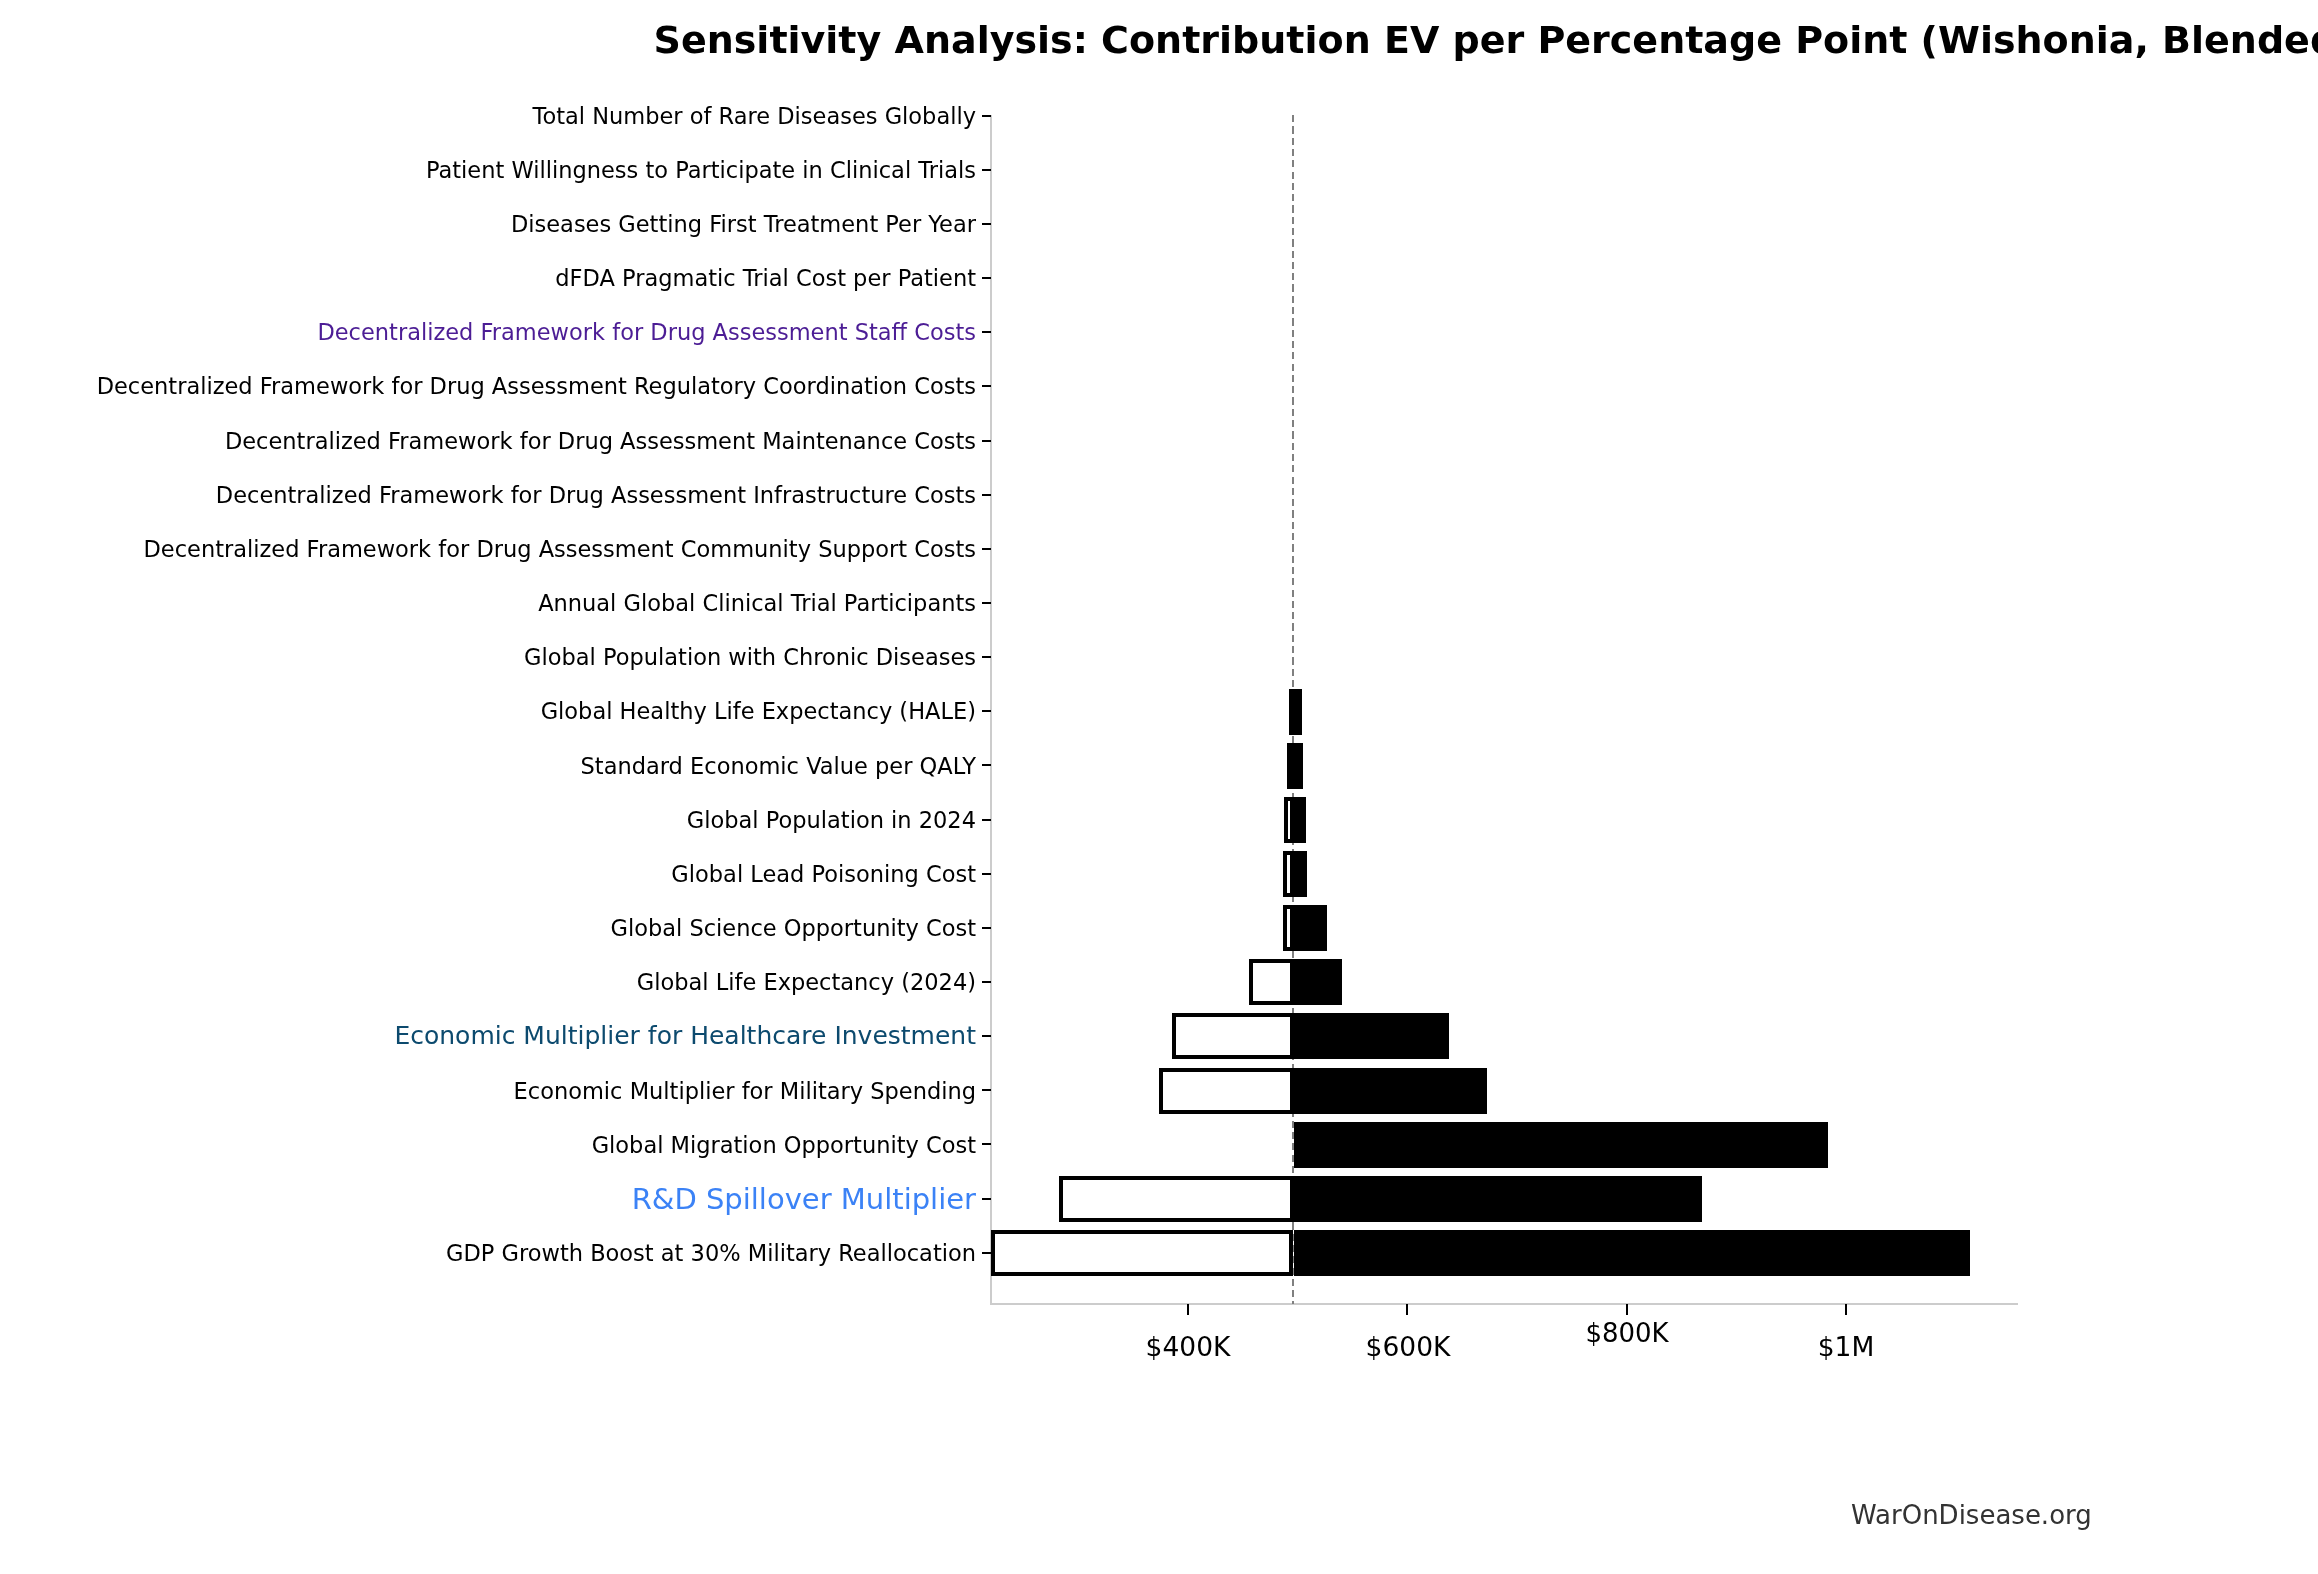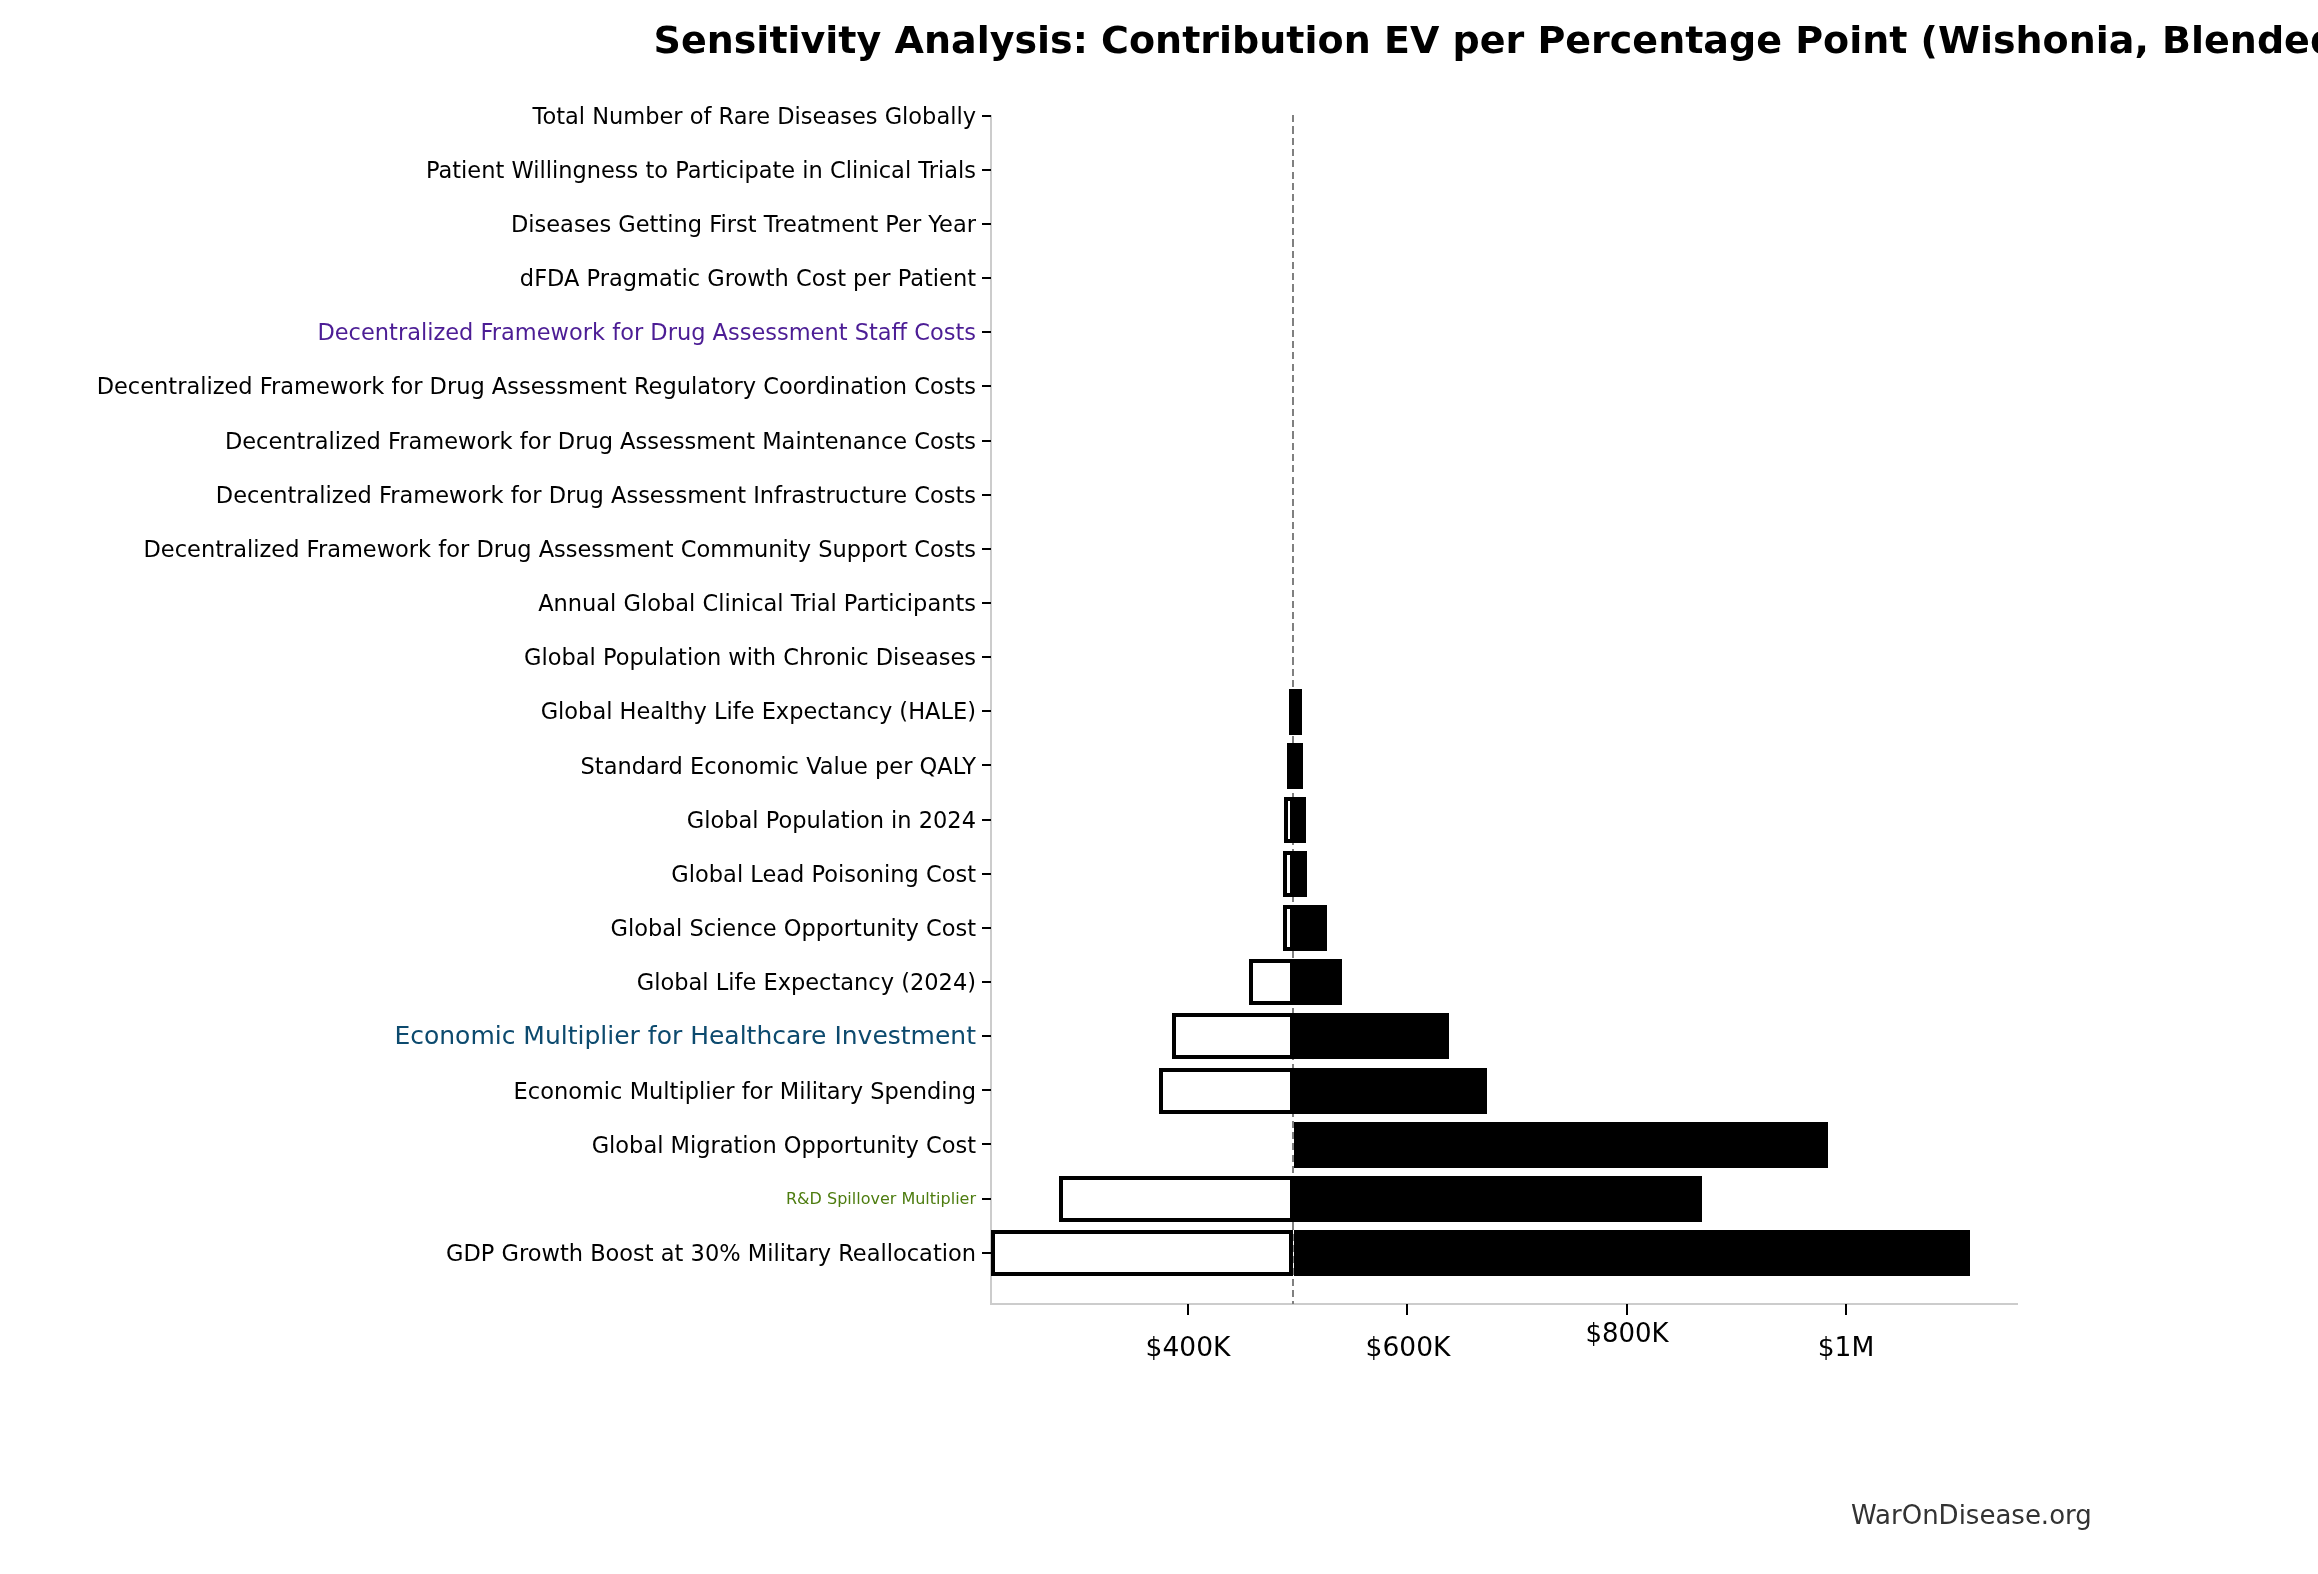--- a/index.html
+++ b/index.html
@@ -21,21 +21,21 @@
   <div id="plot">
       <div style="position: absolute; left: 990px; top: 115px; width: 1.6px; height: 1189px; background: rgb(204, 204, 204);"></div>
       <div style="position: absolute; left: 990px; top: 1303px; width: 1028px; height: 1.6px; background: rgb(204, 204, 204);"></div>
       <div style="position: absolute; left: 1292px; top: 115px; width: 2.4px; height: 1189px; background: repeating-linear-gradient(rgb(128, 128, 128) 0px, rgb(128, 128, 128) 7.2px, rgba(0, 0, 0, 0) 7.2px, rgba(0, 0, 0, 0) 11.3px);"></div>
       <div style="position: absolute; right: 1343px; top: 104px; font-size: 22.5px; line-height: 24px; white-space: nowrap; color: rgb(0, 0, 0);">Total Number of Rare Diseases Globally</div>
       <div style="position: absolute; left: 982px; top: 115px; width: 8.8px; height: 2.4px; background: rgb(0, 0, 0);"></div>
       <div style="position: absolute; right: 1343px; top: 158px; font-size: 22.5px; line-height: 24px; white-space: nowrap; color: rgb(0, 0, 0);">Patient Willingness to Participate in Clinical Trials</div>
       <div style="position: absolute; left: 982px; top: 169px; width: 8.8px; height: 2.4px; background: rgb(0, 0, 0);"></div>
       <div style="position: absolute; right: 1343px; top: 212px; font-size: 22.5px; line-height: 24px; white-space: nowrap; color: rgb(0, 0, 0);">Diseases Getting First Treatment Per Year</div>
       <div style="position: absolute; left: 982px; top: 223px; width: 8.8px; height: 2.4px; background: rgb(0, 0, 0);"></div>
-      <div style="position: absolute; right: 1343px; top: 266px; font-size: 22.5px; line-height: 24px; white-space: nowrap; color: rgb(0, 0, 0);">dFDA Pragmatic Growth Cost per Patient</div>
+      <div style="position: absolute; right: 1343px; top: 266px; font-size: 22.5px; line-height: 24px; white-space: nowrap; color: rgb(0, 0, 0);">dFDA Pragmatic Trial Cost per Patient</div>
       <div style="position: absolute; left: 982px; top: 277px; width: 8.8px; height: 2.4px; background: rgb(0, 0, 0);"></div>
       <div style="position: absolute; right: 1343px; top: 320px; font-size: 22.5px; line-height: 24px; white-space: nowrap; color: #4c1d95;">Decentralized Framework for Drug Assessment Staff Costs</div>
       <div style="position: absolute; left: 982px; top: 331px; width: 8.8px; height: 2.4px; background: rgb(0, 0, 0);"></div>
       <div style="position: absolute; right: 1343px; top: 374px; font-size: 22.5px; line-height: 24px; white-space: nowrap; color: rgb(0, 0, 0);">Decentralized Framework for Drug Assessment Regulatory Coordination Costs</div>
       <div style="position: absolute; left: 982px; top: 385px; width: 8.8px; height: 2.4px; background: rgb(0, 0, 0);"></div>
       <div style="position: absolute; right: 1343px; top: 429px; font-size: 22.5px; line-height: 24px; white-space: nowrap; color: rgb(0, 0, 0);">Decentralized Framework for Drug Assessment Maintenance Costs</div>
       <div style="position: absolute; left: 982px; top: 440px; width: 8.8px; height: 2.4px; background: rgb(0, 0, 0);"></div>
       <div style="position: absolute; right: 1343px; top: 483px; font-size: 22.5px; line-height: 24px; white-space: nowrap; color: rgb(0, 0, 0);">Decentralized Framework for Drug Assessment Infrastructure Costs</div>
       <div style="position: absolute; left: 982px; top: 494px; width: 8.8px; height: 2.4px; background: rgb(0, 0, 0);"></div>
       <div style="position: absolute; right: 1343px; top: 537px; font-size: 22.5px; line-height: 24px; white-space: nowrap; color: rgb(0, 0, 0);">Decentralized Framework for Drug Assessment Community Support Costs</div>
@@ -72,21 +72,21 @@
       <div style="position: absolute; left: 982px; top: 1035px; width: 8.8px; height: 2.4px; background: rgb(0, 0, 0);"></div>
       <div style="position: absolute; left: 1172px; top: 1013px; width: 122px; height: 46px; background: rgb(255, 255, 255); border: 4px solid rgb(0, 0, 0); box-sizing: border-box;"></div>
       <div style="position: absolute; left: 1294px; top: 1013px; width: 155px; height: 46px; background: rgb(0, 0, 0); border: 4px solid rgb(0, 0, 0); box-sizing: border-box;"></div>
       <div style="position: absolute; right: 1343px; top: 1079px; font-size: 22.5px; line-height: 24px; white-space: nowrap; color: rgb(0, 0, 0);">Economic Multiplier for Military Spending</div>
       <div style="position: absolute; left: 982px; top: 1089px; width: 8.8px; height: 2.4px; background: rgb(0, 0, 0);"></div>
       <div style="position: absolute; left: 1159px; top: 1068px; width: 135px; height: 46px; background: rgb(255, 255, 255); border: 4px solid rgb(0, 0, 0); box-sizing: border-box;"></div>
       <div style="position: absolute; left: 1294px; top: 1068px; width: 193px; height: 46px; background: rgb(0, 0, 0); border: 4px solid rgb(0, 0, 0); box-sizing: border-box;"></div>
       <div style="position: absolute; right: 1343px; top: 1133px; font-size: 22.5px; line-height: 24px; white-space: nowrap; color: rgb(0, 0, 0);">Global Migration Opportunity Cost</div>
       <div style="position: absolute; left: 982px; top: 1143px; width: 8.8px; height: 2.4px; background: rgb(0, 0, 0);"></div>
       <div style="position: absolute; left: 1294px; top: 1122px; width: 534px; height: 46px; background: rgb(0, 0, 0); border: 4px solid rgb(0, 0, 0); box-sizing: border-box;"></div>
-      <div style="position: absolute; right: 1343px; top: 1187px; font-size: 16px; line-height: 24px; white-space: nowrap; color: #4d7c0f;">R&amp;D Spillover Multiplier</div>
+      <div style="position: absolute; right: 1343px; top: 1187px; font-size: 29px; line-height: 24px; white-space: nowrap; color: #3b82f6;">R&amp;D Spillover Multiplier</div>
       <div style="position: absolute; left: 982px; top: 1198px; width: 8.8px; height: 2.4px; background: rgb(0, 0, 0);"></div>
       <div style="position: absolute; left: 1059px; top: 1176px; width: 235px; height: 46px; background: rgb(255, 255, 255); border: 4px solid rgb(0, 0, 0); box-sizing: border-box;"></div>
       <div style="position: absolute; left: 1294px; top: 1176px; width: 408px; height: 46px; background: rgb(0, 0, 0); border: 4px solid rgb(0, 0, 0); box-sizing: border-box;"></div>
       <div style="position: absolute; right: 1343px; top: 1241px; font-size: 22.5px; line-height: 24px; white-space: nowrap; color: rgb(0, 0, 0);">GDP Growth Boost at 30% Military Reallocation</div>
       <div style="position: absolute; left: 982px; top: 1252px; width: 8.8px; height: 2.4px; background: rgb(0, 0, 0);"></div>
       <div style="position: absolute; left: 991px; top: 1230px; width: 302px; height: 46px; background: rgb(255, 255, 255); border: 4px solid rgb(0, 0, 0); box-sizing: border-box;"></div>
       <div style="position: absolute; left: 1294px; top: 1230px; width: 676px; height: 46px; background: rgb(0, 0, 0); border: 4px solid rgb(0, 0, 0); box-sizing: border-box;"></div>
       <div style="position: absolute; left: 1187px; top: 1304px; width: 2.4px; height: 11.3px; background: rgb(0, 0, 0);"></div>
       <div style="position: absolute; left: 1188px; top: 1331px; transform: translateX(-50%); font-size: 26.5px; color: rgb(0, 0, 0); white-space: nowrap;">$400K</div>
       <div style="position: absolute; left: 1406px; top: 1304px; width: 2.4px; height: 11.3px; background: rgb(0, 0, 0);"></div>

